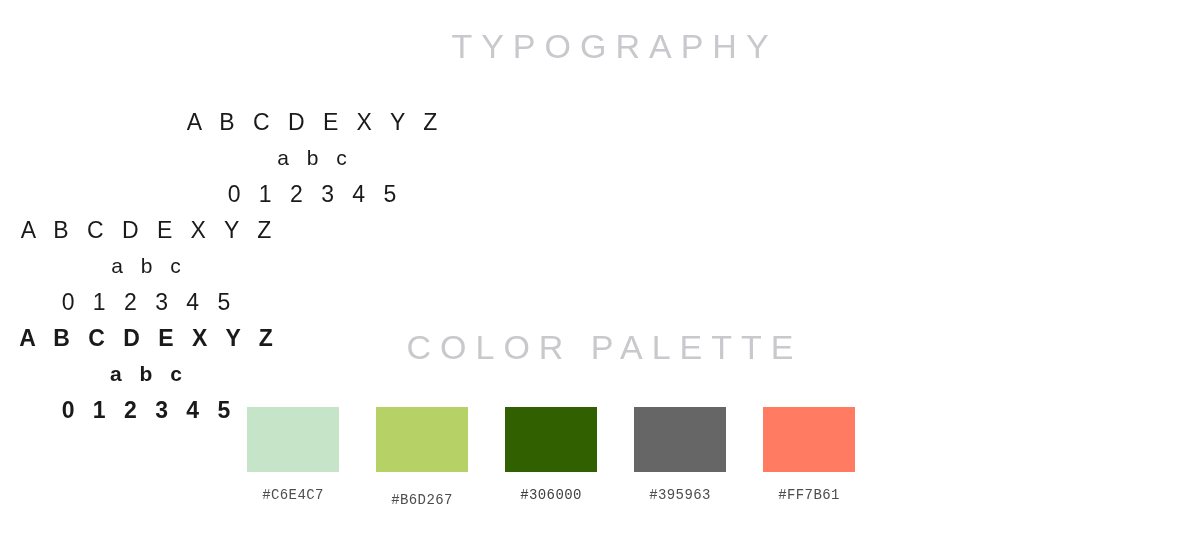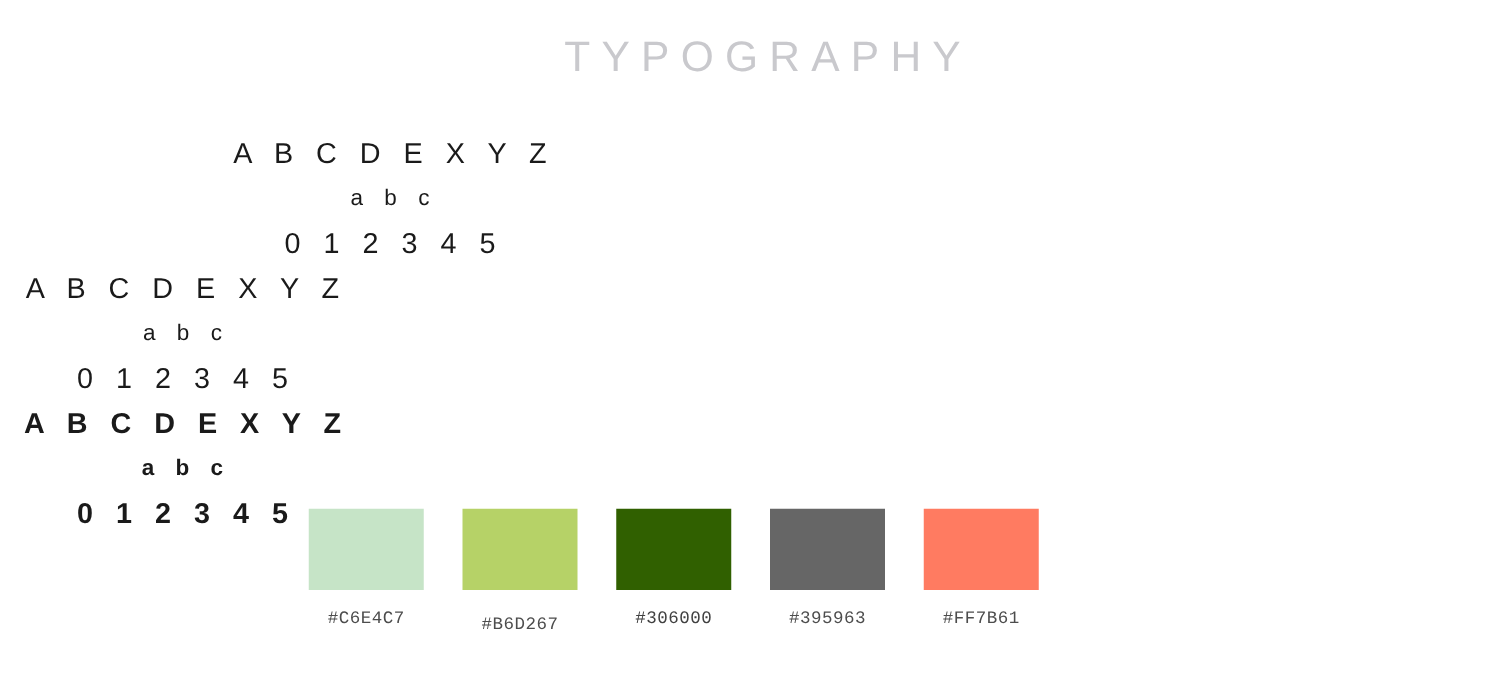--- a/index.html
+++ b/index.html
@@ -61,34 +61,35 @@
   .type-col-0 { margin-left: 172px; }
   .type-col-1 { margin-left: 6px; }
   .type-col-2 { margin-left: 6px; }
 
   .type-line {
     white-space: nowrap;
     line-height: 36px;
     font-family: "Liberation Sans", sans-serif;
   }
   .type-line.upper   { font-size: 23px; letter-spacing: 6px; text-indent: 6px; }
-  .type-line.lower   { font-size: 18px; letter-spacing: 6px; text-indent: 6px; }
+  .type-line.lower   { font-size: 21px; letter-spacing: 6px; text-indent: 6px; }
   .type-line.digits  { font-size: 23px; letter-spacing: 6px; text-indent: 6px; }
 
   .w-light   { font-weight: 300; }
   .w-regular { font-weight: 500; }
   .w-bold    { font-weight: 700; }
 
   
   .palette {
     position: absolute;
     top: 407px;
     left: 247px;
     display: flex;
     flex-direction: row;
+    gap: 6px;
   }
   .swatch-cell {
     width: 92px;
     margin-right: 31px;
     display: flex;
     flex-direction: column;
     align-items: center;
   }
   .swatch-cell:last-child { margin-right: 0; }
   .swatch-chip {
@@ -126,20 +127,21 @@
     </div>
 
     <div class="type-col type-col-2" style="color: rgb(26, 26, 26);">
       <div class="type-line upper w-bold">A B C D E X Y Z</div>
       <div class="type-line lower w-bold">a b c</div>
       <div class="type-line digits w-bold">0 1 2 3 4 5</div>
     </div>
 
   </div>
 
+  <div class="section-heading" id="heading-palette" style="color: rgb(201, 201, 205);">COLOR PALETTE</div>
 
   <div class="palette">
 
     <div class="swatch-cell">
       <div class="swatch-chip" style="background: rgb(198, 228, 199);"></div>
       <div class="swatch-label" style="color: rgb(77, 77, 77);">#C6E4C7</div>
     </div>
 
     <div class="swatch-cell">
       <div class="swatch-chip" style="background: rgb(182, 210, 103);"></div>

